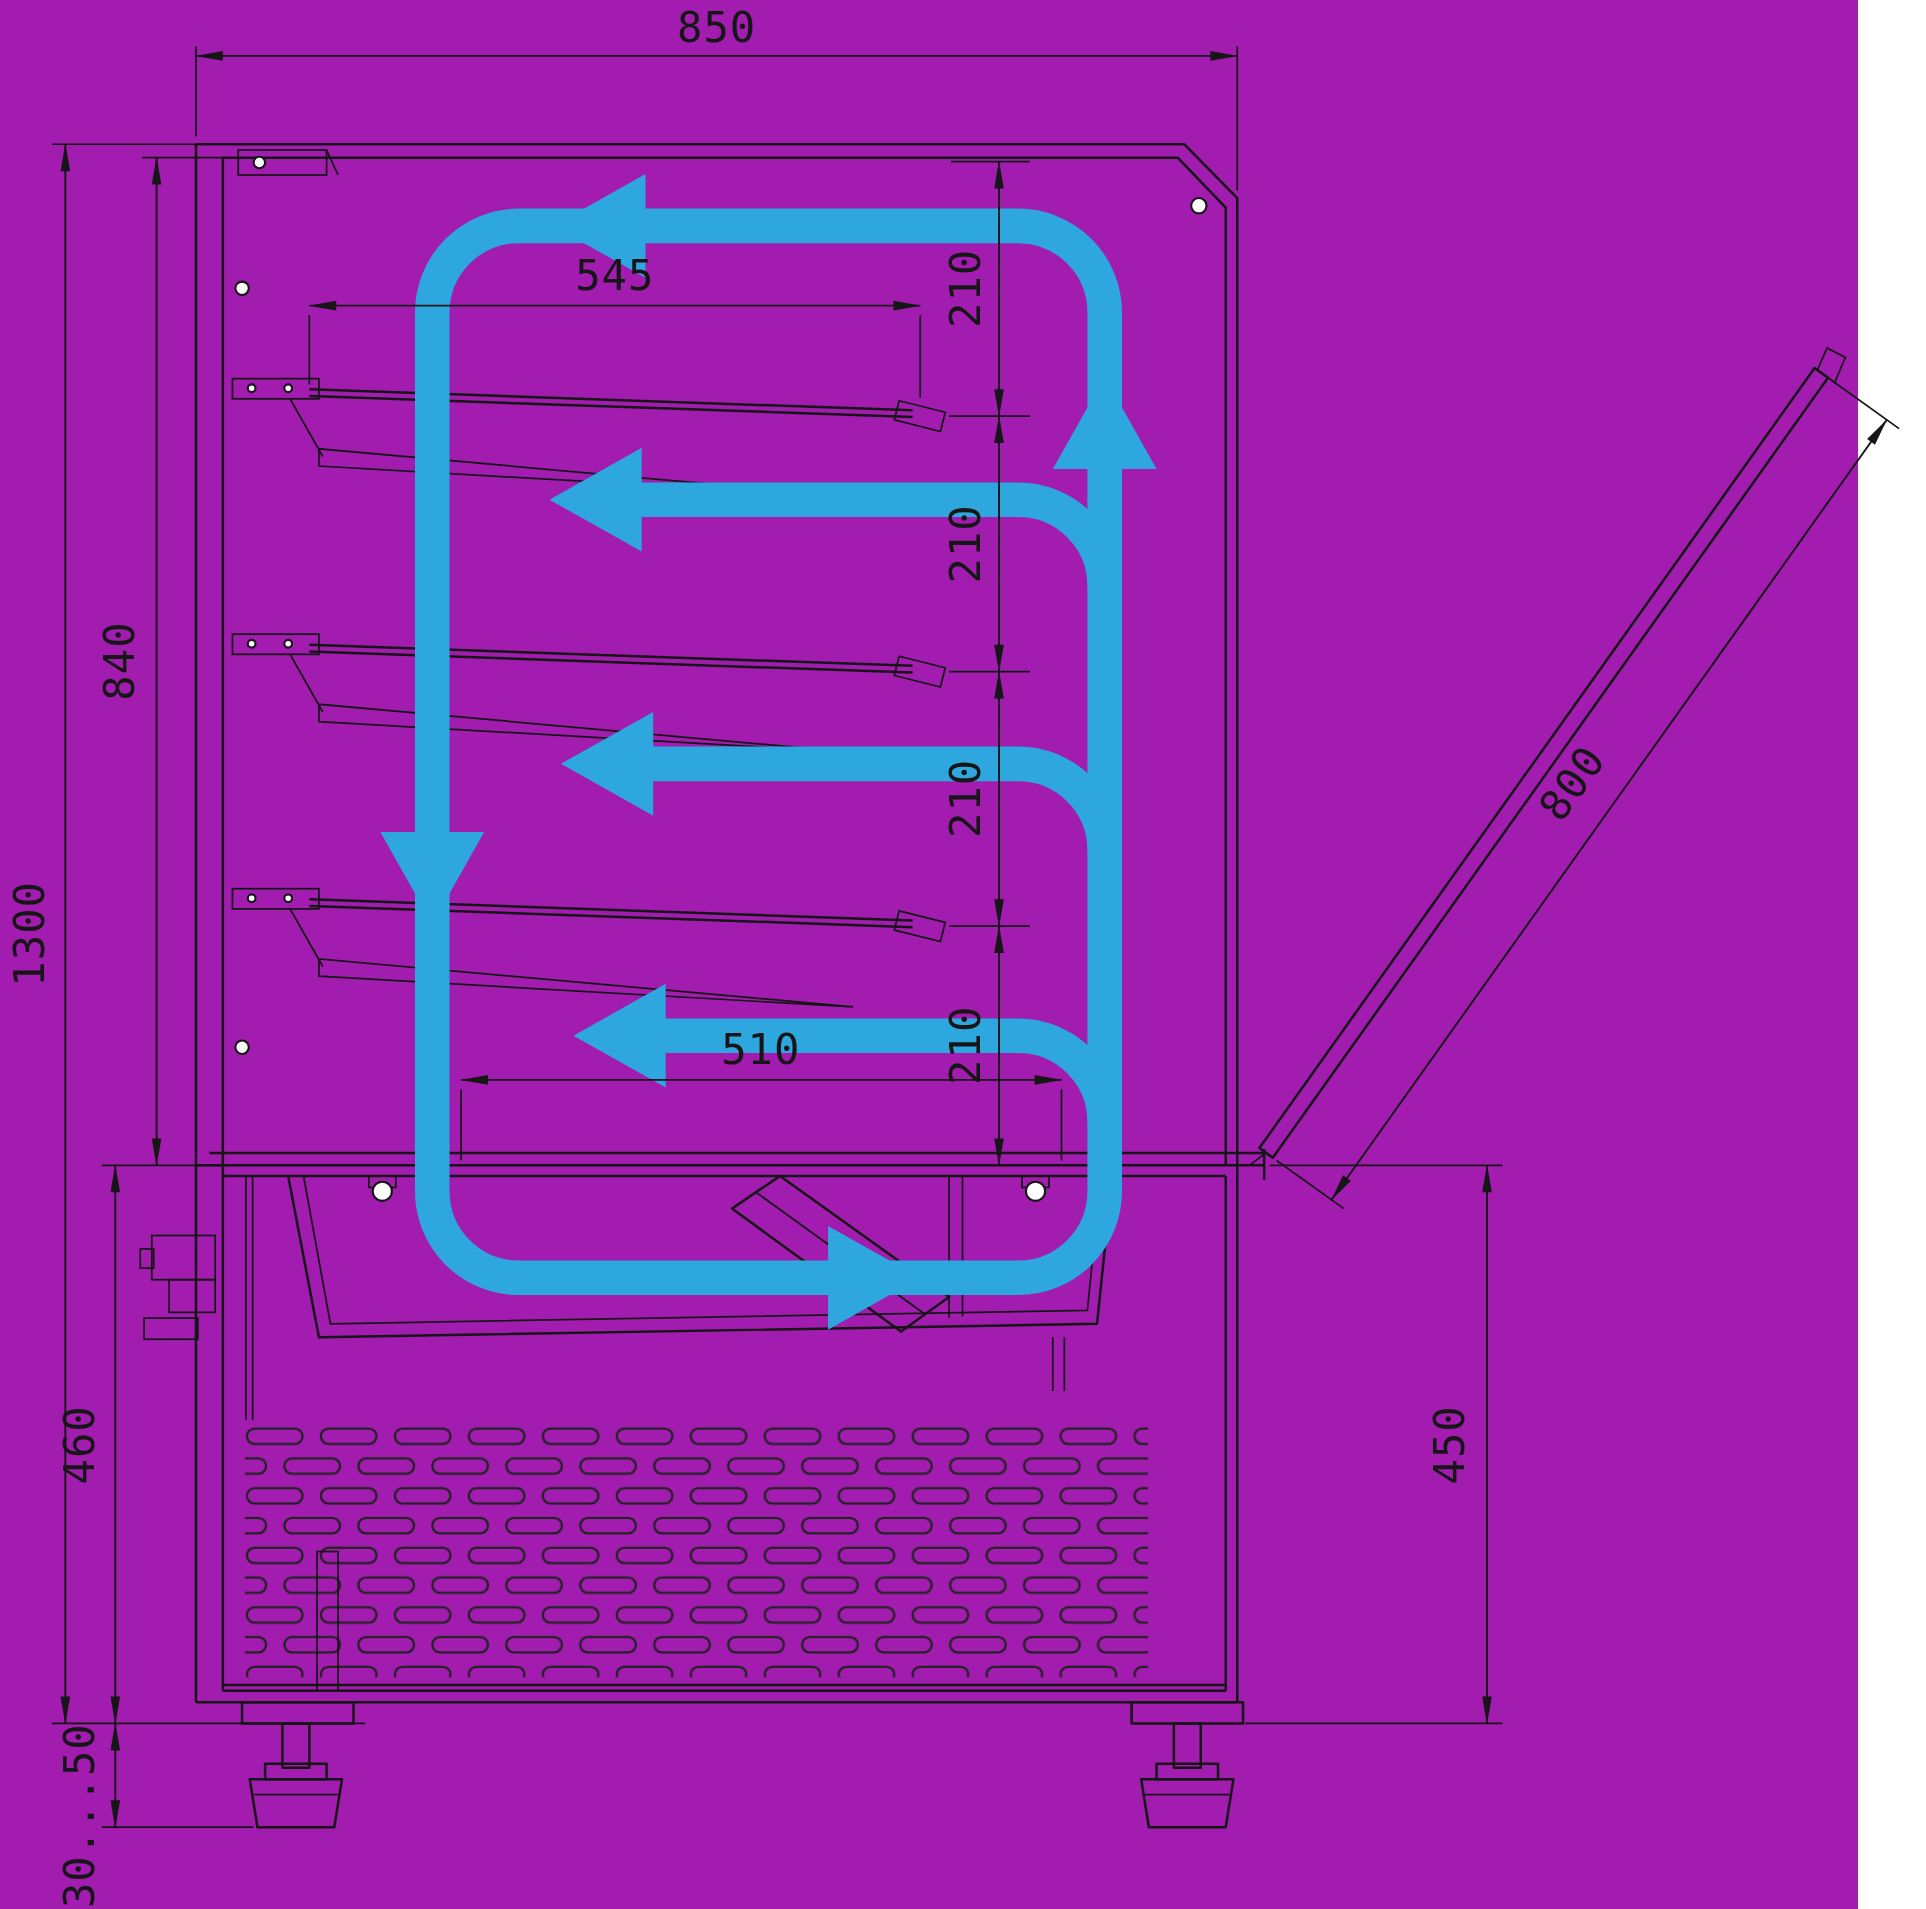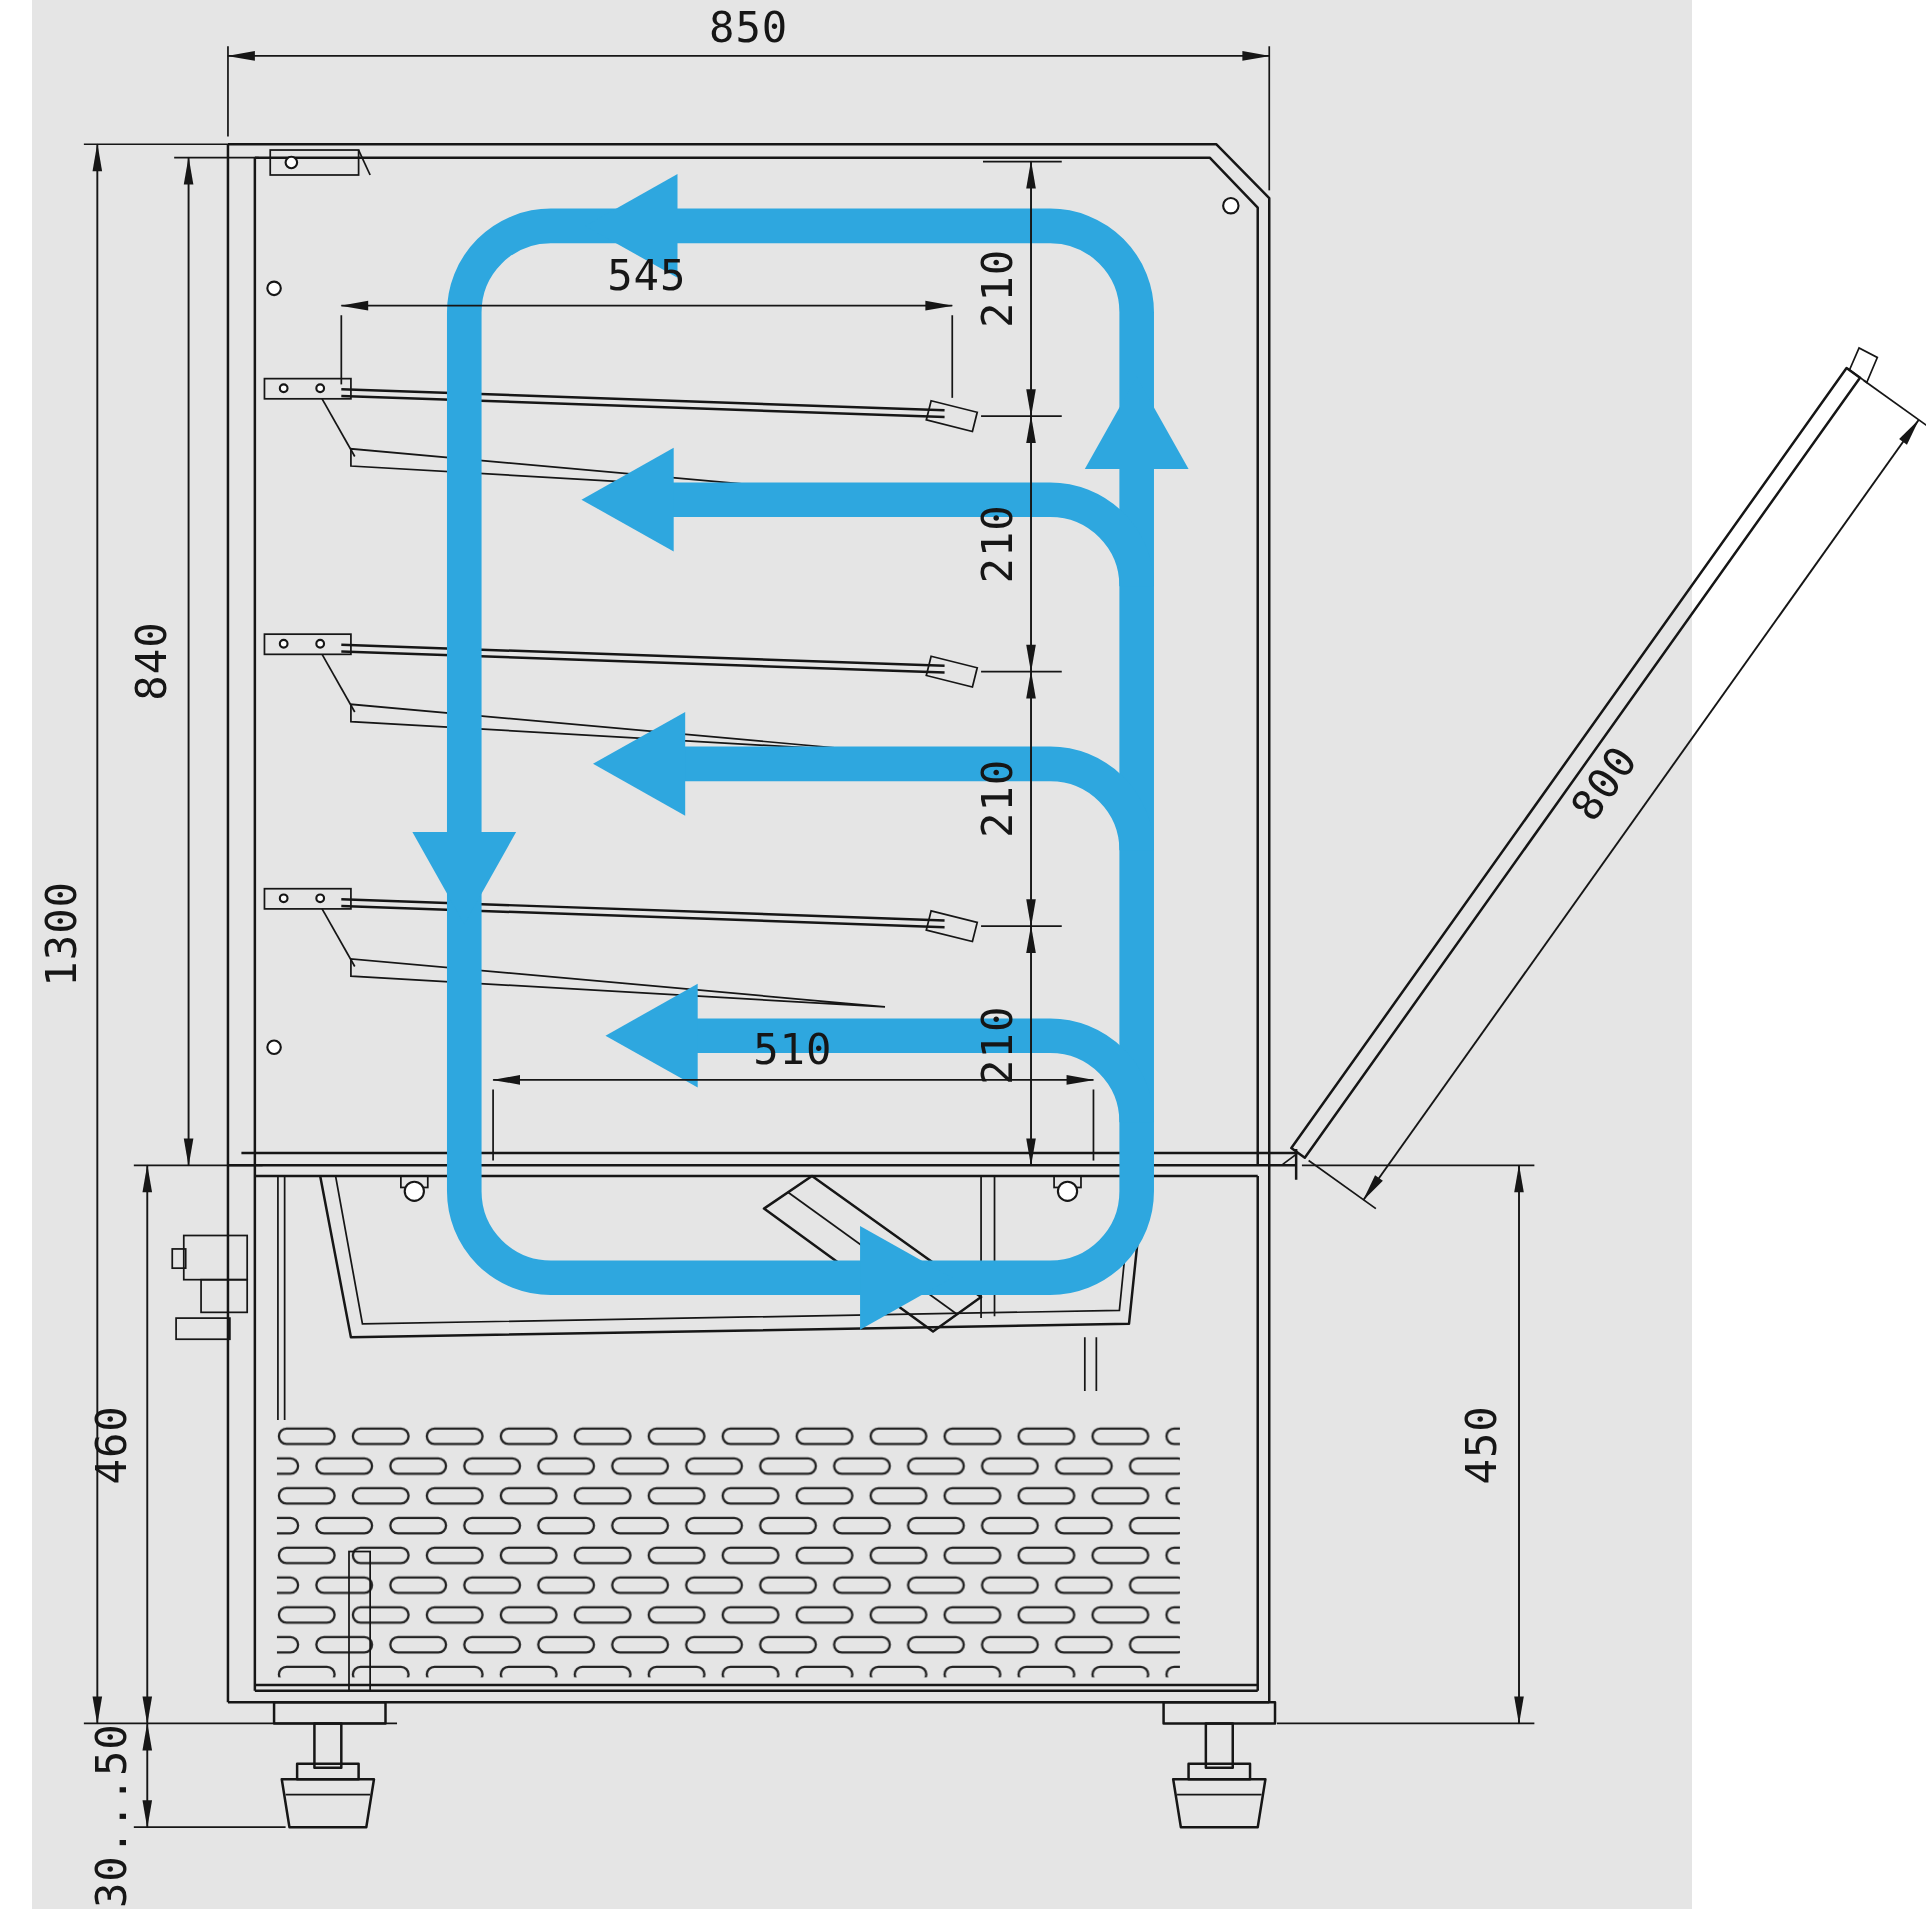--- a/index.html
+++ b/index.html
@@ -1,16 +1,16 @@
 <!DOCTYPE html>
 <html><head>
 <meta charset="utf-8">
 <style>
   html,body{margin:0;padding:0;background:#ffffff;}
-  .stage{width:1660px;height:1910px;position:relative;background:#e5e5e5;margin-left:32px;}
+  .stage{width:1858px;height:1910px;position:relative;background:#a21caf;}
   svg{display:block;}
   .struct{stroke:#161616;stroke-width:2.6;fill:none;stroke-linejoin:round;}
   .thin{stroke:#161616;stroke-width:1.8;fill:none;}
   .dim{stroke:#161616;stroke-width:2;fill:none;}
   .ext{stroke:#161616;stroke-width:1.8;fill:none;}
   .air{stroke:#2ea7df;stroke-width:36;fill:none;}
   .airhead{fill:#2ea7df;stroke:none;}
   .hole{stroke:#161616;stroke-width:2.2;fill:#fff;}
   text{fill:#161616;font-family:"DejaVu Sans Mono","Liberation Mono",monospace;
        font-size:44px;letter-spacing:1px;}

